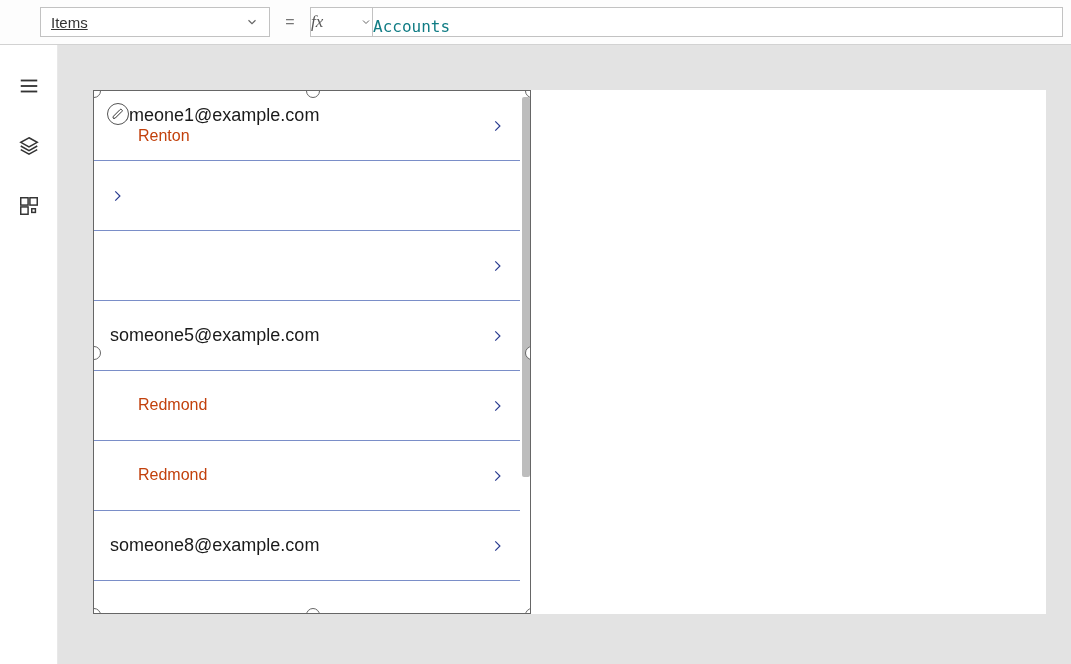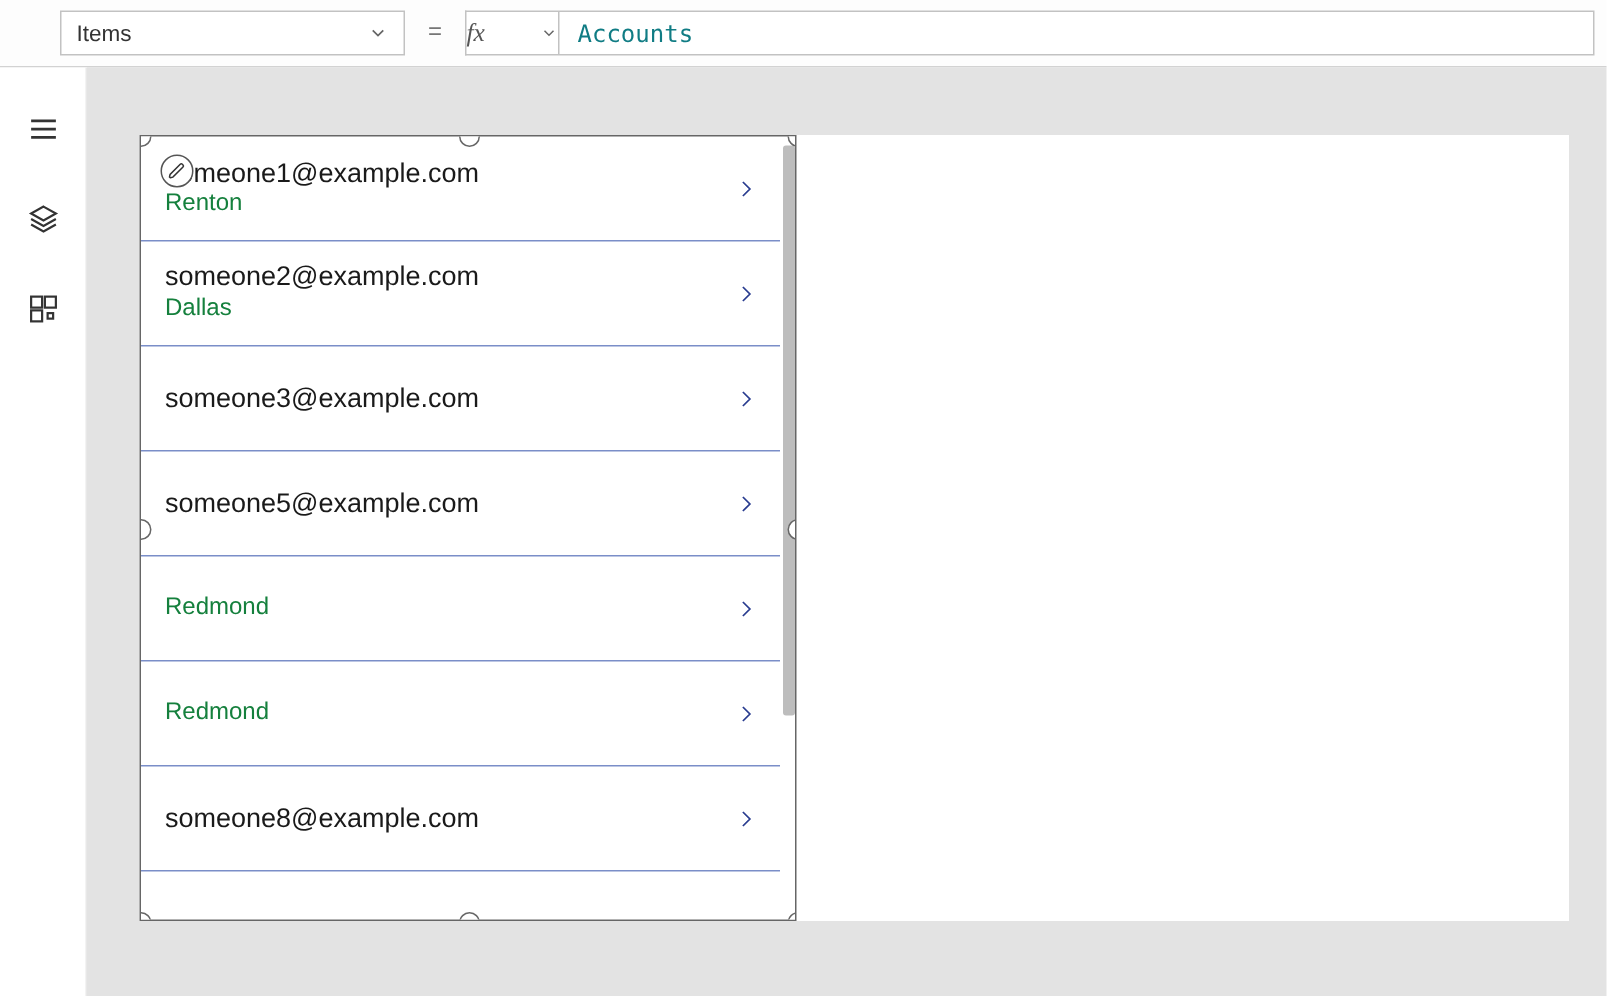--- a/index.html
+++ b/index.html
@@ -22,20 +22,21 @@
     height: 30px;
     border: 1px solid #c2c2c2;
     background: #fff;
     display: flex;
     align-items: center;
     justify-content: space-between;
     padding: 0 10px;
     font-size: 15px;
     color: #333;
     cursor: pointer;
+    text-decoration: underline;
   }
   .equals {
     width: 40px;
     text-align: center;
     color: #767676;
     font-size: 16px;
   }
   .fx-block {
     width: 62px;
     height: 30px;
@@ -48,23 +49,23 @@
     color: #555;
     background: #fff;
   }
   .fx-label { font-style: italic; font-family: "Times New Roman", serif; font-size: 17px; }
   .formula-input {
     flex: 1;
     height: 30px;
     border: 1px solid #c2c2c2;
     background: #fff;
     margin-right: 8px;
-    padding: 0 12px;
-    display: flex;
-    align-items: center;
+    padding: 0 0;
+    display: flex;
+    align-items: flex-end;
   }
   .formula-text {
     font-family: Consolas, monospace;
     font-size: 16px;
     color: #107c84;
   }
 
   
   .left-rail {
     position: absolute;
@@ -124,21 +125,21 @@
     border-bottom: 1px solid #7a8ec8;
     display: flex;
     align-items: center;
     padding: 0 16px;
     position: relative;
     cursor: pointer;
   }
   .list-item:first-child { border-top: 1px solid transparent; }
   .item-texts { flex: 1; }
   .item-title { font-size: 18px; color: #1a1a1a; line-height: 1.2; }
-  .item-sub   { font-size: 16px; color: #15803d; line-height: 1.3; }
+  .item-sub   { font-size: 16px; color: #c2410c; line-height: 1.3; margin-left: 28px; }
   .chev-right { width: 14px; height: 24px; color: #283b8f; flex-shrink: 0; }
 
   .scrollbar-track {
     position: absolute;
     right: 0; top: 6px;
     width: 8px;
     height: 380px;
     background: #bdbdbd;
     border-radius: 2px;
   }
@@ -223,32 +224,27 @@
           <div class="item-texts">
             <div class="item-title">someone1@example.com</div>
             <div class="item-sub">Renton</div>
           </div>
           <svg class="chev-right" viewBox="0 0 24 24" fill="none" stroke="currentColor" stroke-width="2">
               <polyline points="9 4 17 12 9 20"></polyline>
             </svg>
         </div>
 
         <div class="list-item">
-          <div class="item-texts">
-            <div class="item-title">someone2@example.com</div>
-            <div class="item-sub">Dallas</div>
-          </div>
-          <svg class="chev-right" viewBox="0 0 24 24" fill="none" stroke="currentColor" stroke-width="2">
-              <polyline points="9 4 17 12 9 20"></polyline>
-            </svg>
-        </div>
-
-        <div class="list-item">
-          <div class="item-texts">
-            <div class="item-title">someone3@example.com</div>
+          <svg class="chev-right" viewBox="0 0 24 24" fill="none" stroke="currentColor" stroke-width="2">
+              <polyline points="9 4 17 12 9 20"></polyline>
+            </svg>
+        </div>
+
+        <div class="list-item">
+          <div class="item-texts">
           </div>
           <svg class="chev-right" viewBox="0 0 24 24" fill="none" stroke="currentColor" stroke-width="2">
               <polyline points="9 4 17 12 9 20"></polyline>
             </svg>
         </div>
 
 
         <div class="list-item">
           <div class="item-texts">
             <div class="item-title">someone5@example.com</div>

